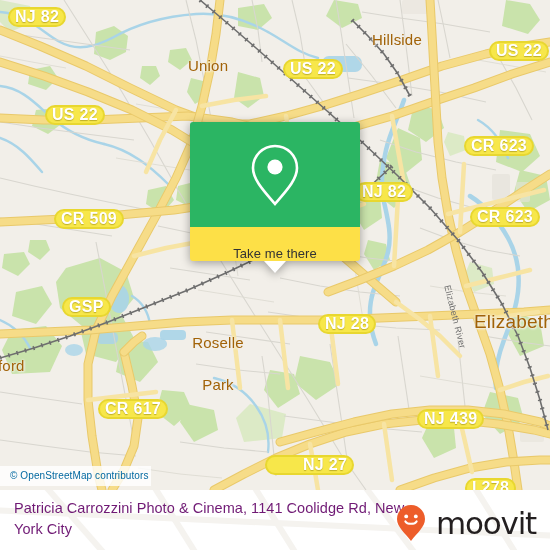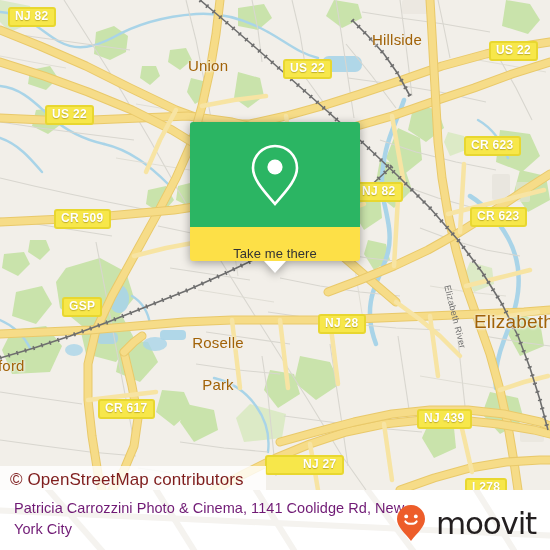--- a/index.html
+++ b/index.html
@@ -26,23 +26,23 @@
     letter-spacing:.2px;
   }
   .city-label.big { font-size:19px; }
   .city-label.two-line { line-height:14px; text-align:center; }
 
   
   .shield {
     position:absolute;
     background:#f7e74a;
     border:2px solid #e8d730;
-    border-radius:3px;
+    border-radius:10px;
     color:#ffffff;
-    font-size:12px;
+    font-size:16px;
     font-weight:bold;
     font-family:"Liberation Sans", sans-serif;
     padding:1px 5px 2px 5px;
     line-height:13px;
     white-space:nowrap;
     text-shadow:0 1px 1px rgba(120,105,0,.45);
     letter-spacing:.3px;
   }
 
   
@@ -70,22 +70,22 @@
     width:0; height:0;
     border-left:11px solid transparent;
     border-right:11px solid transparent;
     border-top:12px solid #ffffff;
   }
 
   
   #attribution {
     position:absolute; left:0; top:466px;
     background:rgba(255,255,255,.80);
-    padding:4px 22px 5px 10px;
-    font-size:17px; color:#7f1d1d;
+    padding:4px 2px 5px 10px;
+    font-size:10px; color:#0369a1;
     letter-spacing:.1px;
   }
 
   
   #footer {
     position:absolute; left:0; top:490px; width:550px; height:60px;
     background:#ffffff; overflow:hidden;
   }
   #footer-watermark { position:absolute; left:0; top:0; opacity:.9; }
   #footer-title {

